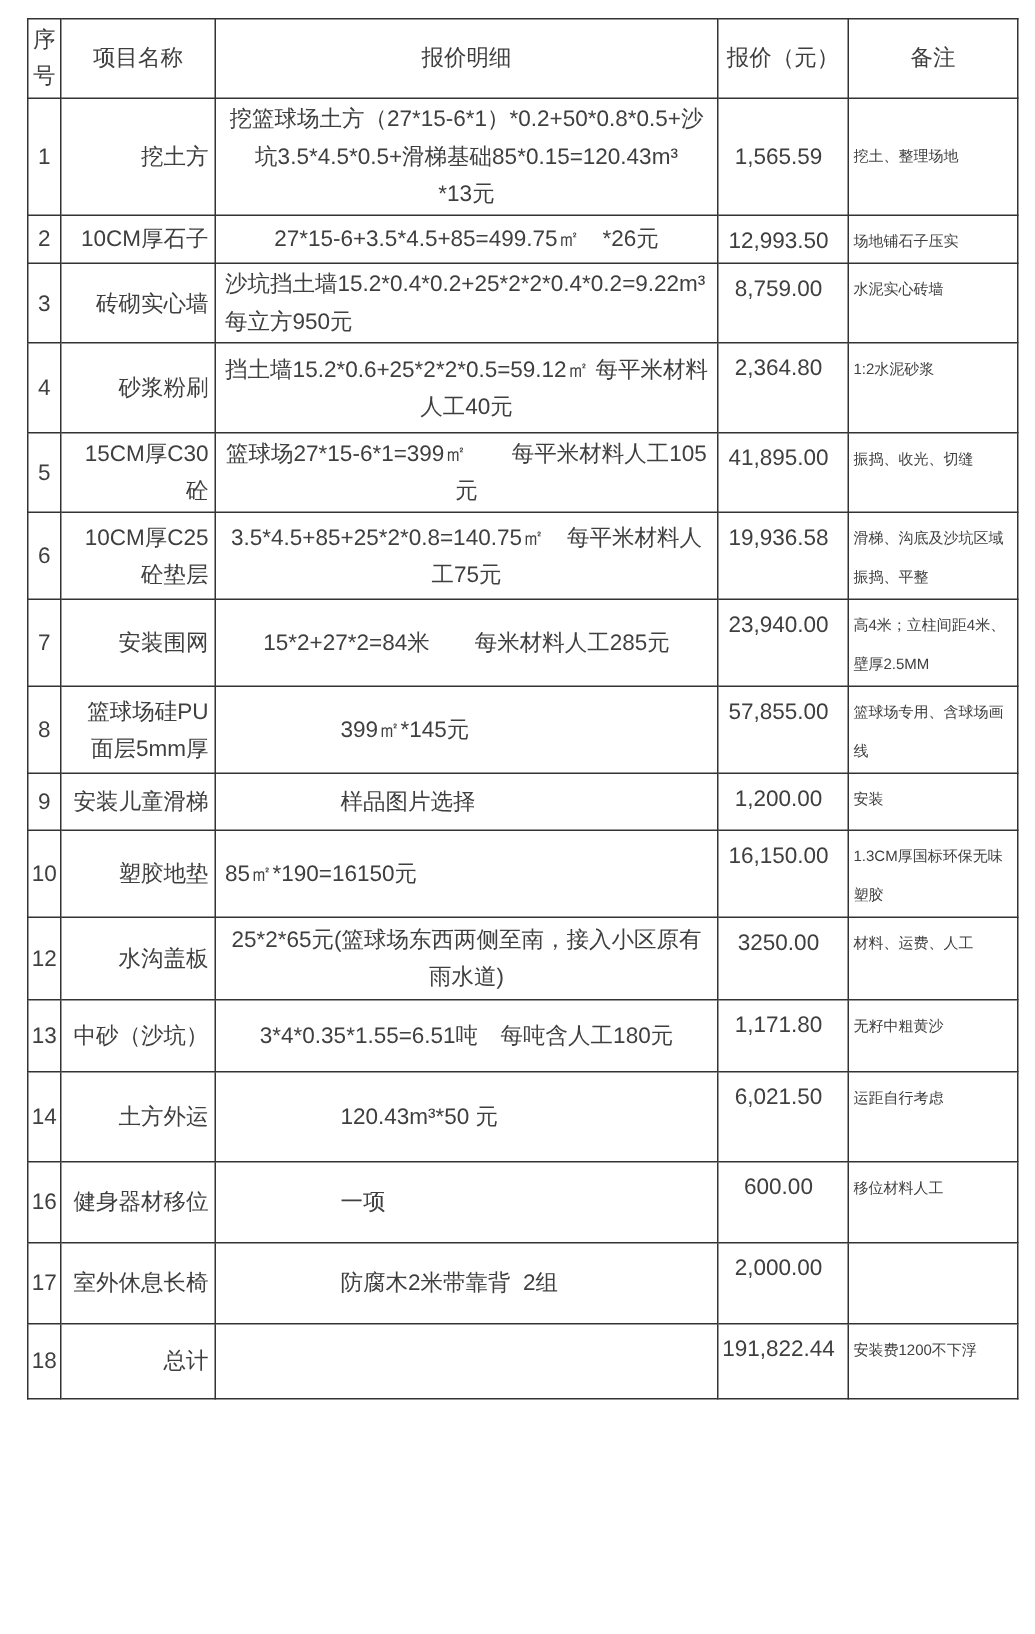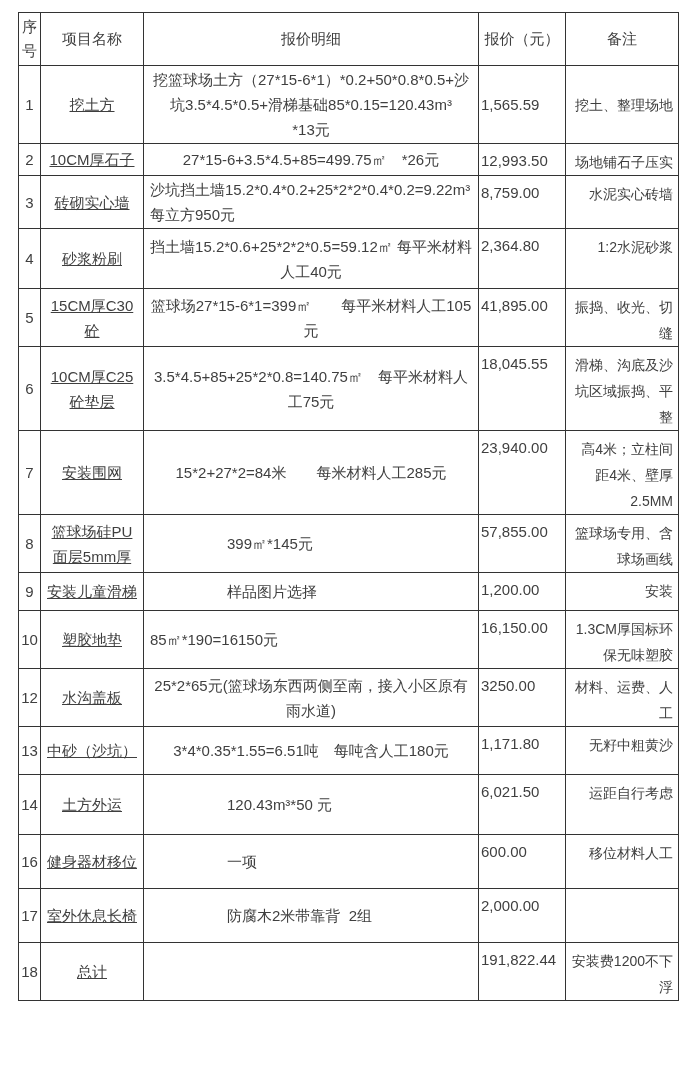--- a/index.html
+++ b/index.html
@@ -11,27 +11,27 @@
   .sheet{width:690px;}
   table.quote{
     border-collapse:collapse;table-layout:fixed;
     width:660px;margin:12px 0 0 18px;
     font-size:15px;
   }
   td,th{border:1px solid #333;overflow:hidden;font-weight:normal;}
   .c-head{vertical-align:middle;text-align:center;line-height:24px;padding:2px;}
   .c-head.brk{word-break:break-all;}
   .c-seq{vertical-align:middle;text-align:center;word-break:break-all;line-height:25px;padding:0 2px;}
-  .c-name{vertical-align:middle;text-align:center;line-height:25px;padding:0 4px;text-decoration:underline;}
+  .c-name{vertical-align:middle;text-align:right;line-height:25px;padding:0 4px;}
   .c-detail{vertical-align:middle;line-height:25px;padding:1px 6px;white-space:pre-wrap;}
   .c-detail.al-center{text-align:center;}
   .c-detail.al-left{text-align:left;}
   .c-detail.al-indent{text-align:left;padding-left:83px;}
-  .c-price{vertical-align:top;text-align:left;padding:6px 8px 0 2px;line-height:21px;}
-  .c-remark{vertical-align:top;text-align:right;padding:5px 5px 0 3px;line-height:26px;font-size:14px;}
+  .c-price{vertical-align:top;text-align:center;padding:6px 8px 0 2px;line-height:21px;}
+  .c-remark{vertical-align:top;text-align:left;padding:5px 5px 0 3px;line-height:26px;font-size:10px;}
   tr.vmid .c-price,tr.vmid .c-remark{vertical-align:middle;padding-top:0;}
 </style>
 </head>
 <body>
 
 <div class="sheet">
 
   <table class="quote">
     <colgroup>
       <col style="width:22px">
@@ -81,21 +81,21 @@
     <td class="c-seq">5</td>
     <td class="c-name">15CM厚C30砼</td>
     <td class="c-detail al-center">篮球场27*15-6*1=399㎡　　每平米材料人工105元</td>
     <td class="c-price">41,895.00</td>
     <td class="c-remark">振捣、收光、切缝</td>
   </tr>
         <tr style="height: 53px;">
     <td class="c-seq">6</td>
     <td class="c-name">10CM厚C25砼垫层</td>
     <td class="c-detail al-center">3.5*4.5+85+25*2*0.8=140.75㎡　每平米材料人工75元</td>
-    <td class="c-price">18,045.55</td>
+    <td class="c-price">19,936.58</td>
     <td class="c-remark">滑梯、沟底及沙坑区域振捣、平整</td>
   </tr>
         <tr style="height: 53px;">
     <td class="c-seq">7</td>
     <td class="c-name">安装围网</td>
     <td class="c-detail al-center">15*2+27*2=84米　　每米材料人工285元</td>
     <td class="c-price">23,940.00</td>
     <td class="c-remark">高4米；立柱间距4米、壁厚2.5MM</td>
   </tr>
         <tr style="height: 52px;">

